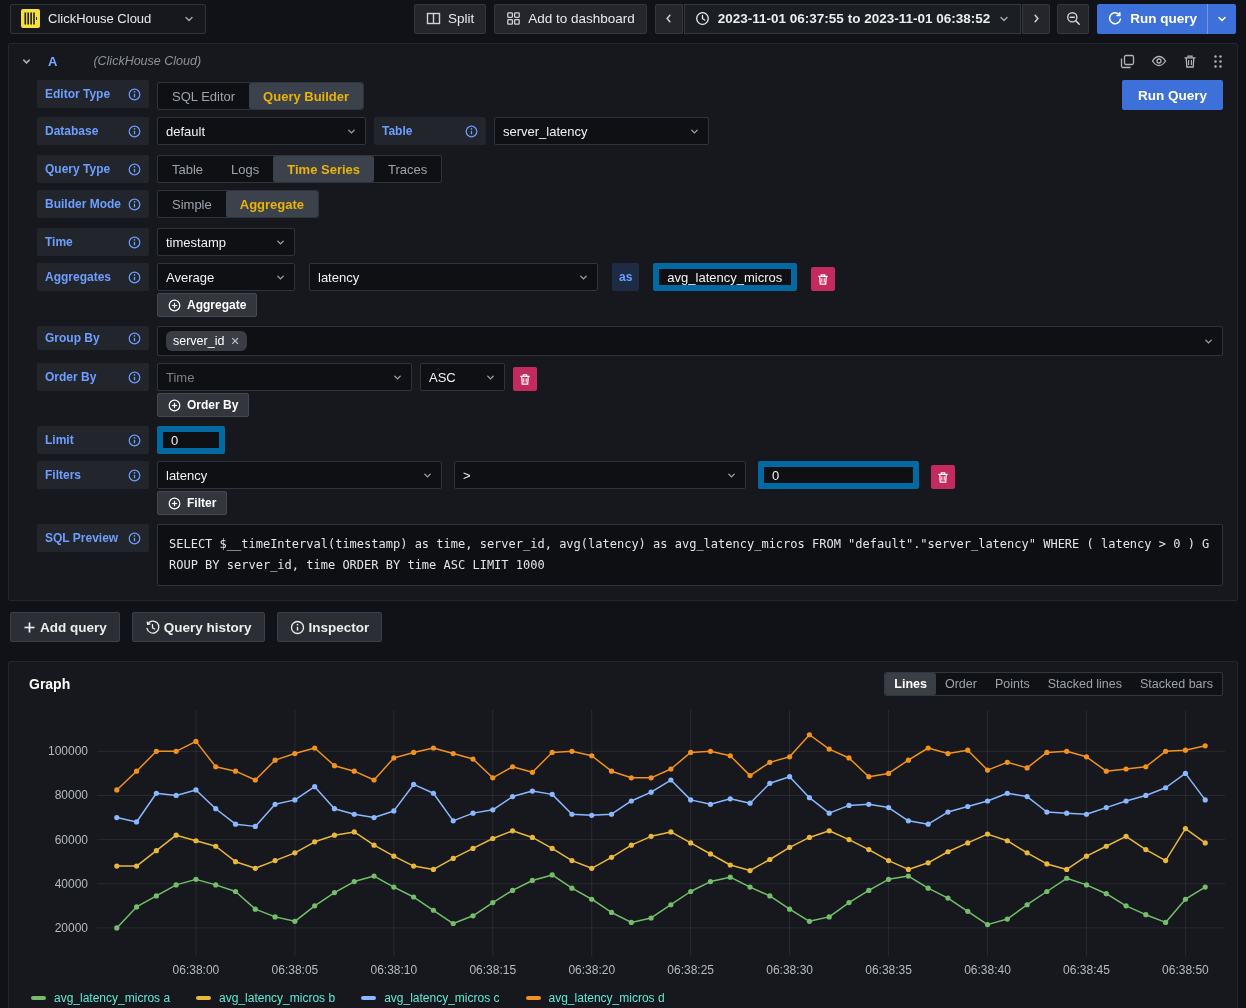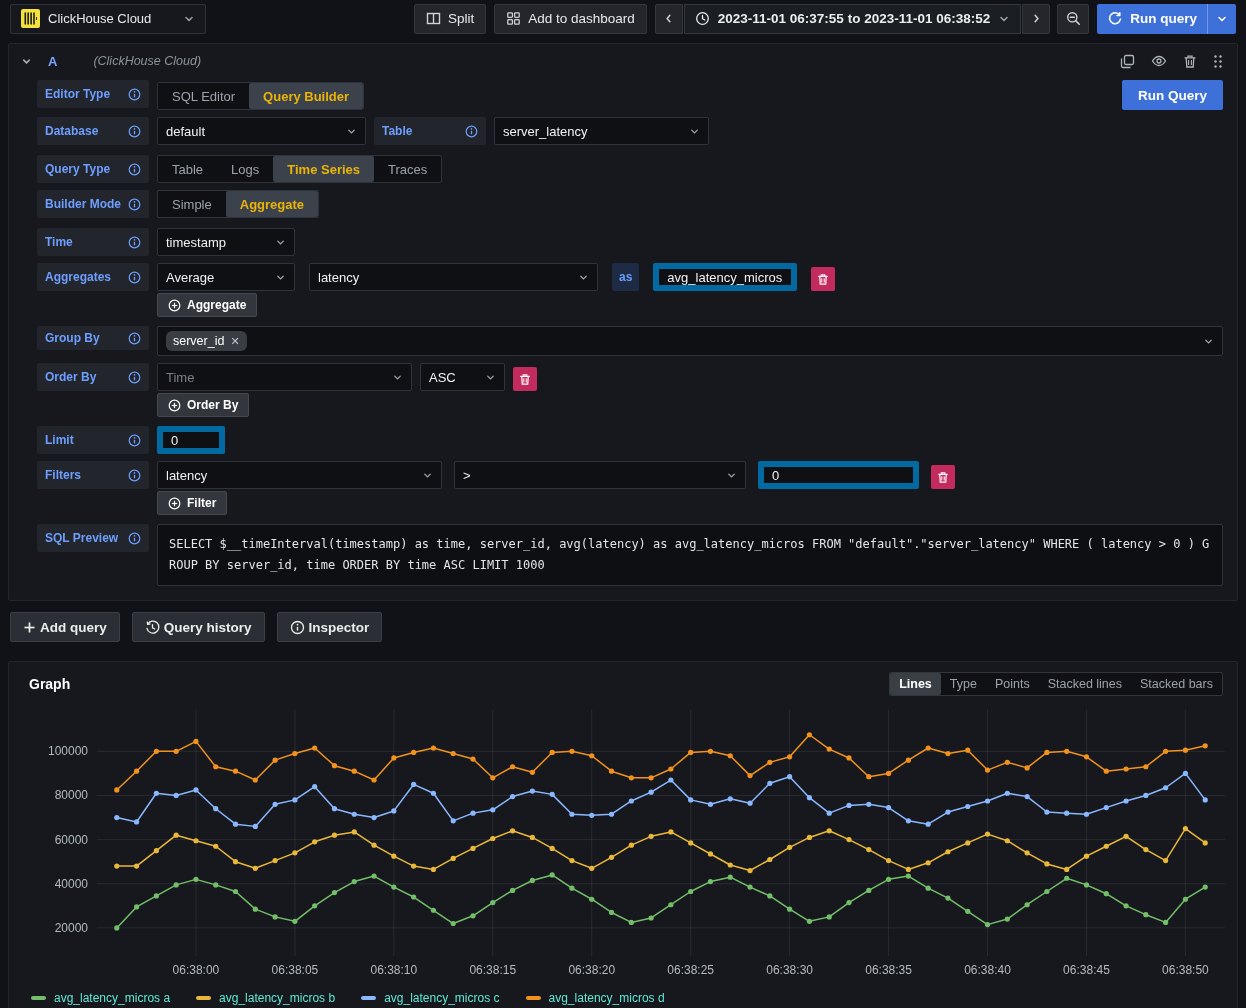--- a/index.html
+++ b/index.html
@@ -617,21 +617,21 @@
         </span>
       <span>Inspector</span>
     </button>
   </div>
 
   <section class="panel graph-panel">
     <div class="graph-header">
       <span class="graph-title">Graph</span>
       <div class="mode-tabs">
         <div class="mode-tab active">Lines</div>
-        <div class="mode-tab">Type</div>
+        <div class="mode-tab">Order</div>
         <div class="mode-tab">Points</div>
         <div class="mode-tab">Stacked lines</div>
         <div class="mode-tab">Stacked bars</div>
       </div>
     </div>
     <div id="chart"><svg width="1214" height="282">
           <line x1="76" x2="1204" y1="225.9245283018868" y2="225.9245283018868" stroke="rgba(204,204,220,0.10)" stroke-width="1"></line>
           <text x="67" y="229.9245283018868" fill="#b4bac2" font-size="12" text-anchor="end" font-family="&quot;Liberation Sans&quot;,sans-serif">20000</text>
           <line x1="76" x2="1204" y1="181.77358490566036" y2="181.77358490566036" stroke="rgba(204,204,220,0.10)" stroke-width="1"></line>
           <text x="67" y="185.77358490566036" fill="#b4bac2" font-size="12" text-anchor="end" font-family="&quot;Liberation Sans&quot;,sans-serif">40000</text>

